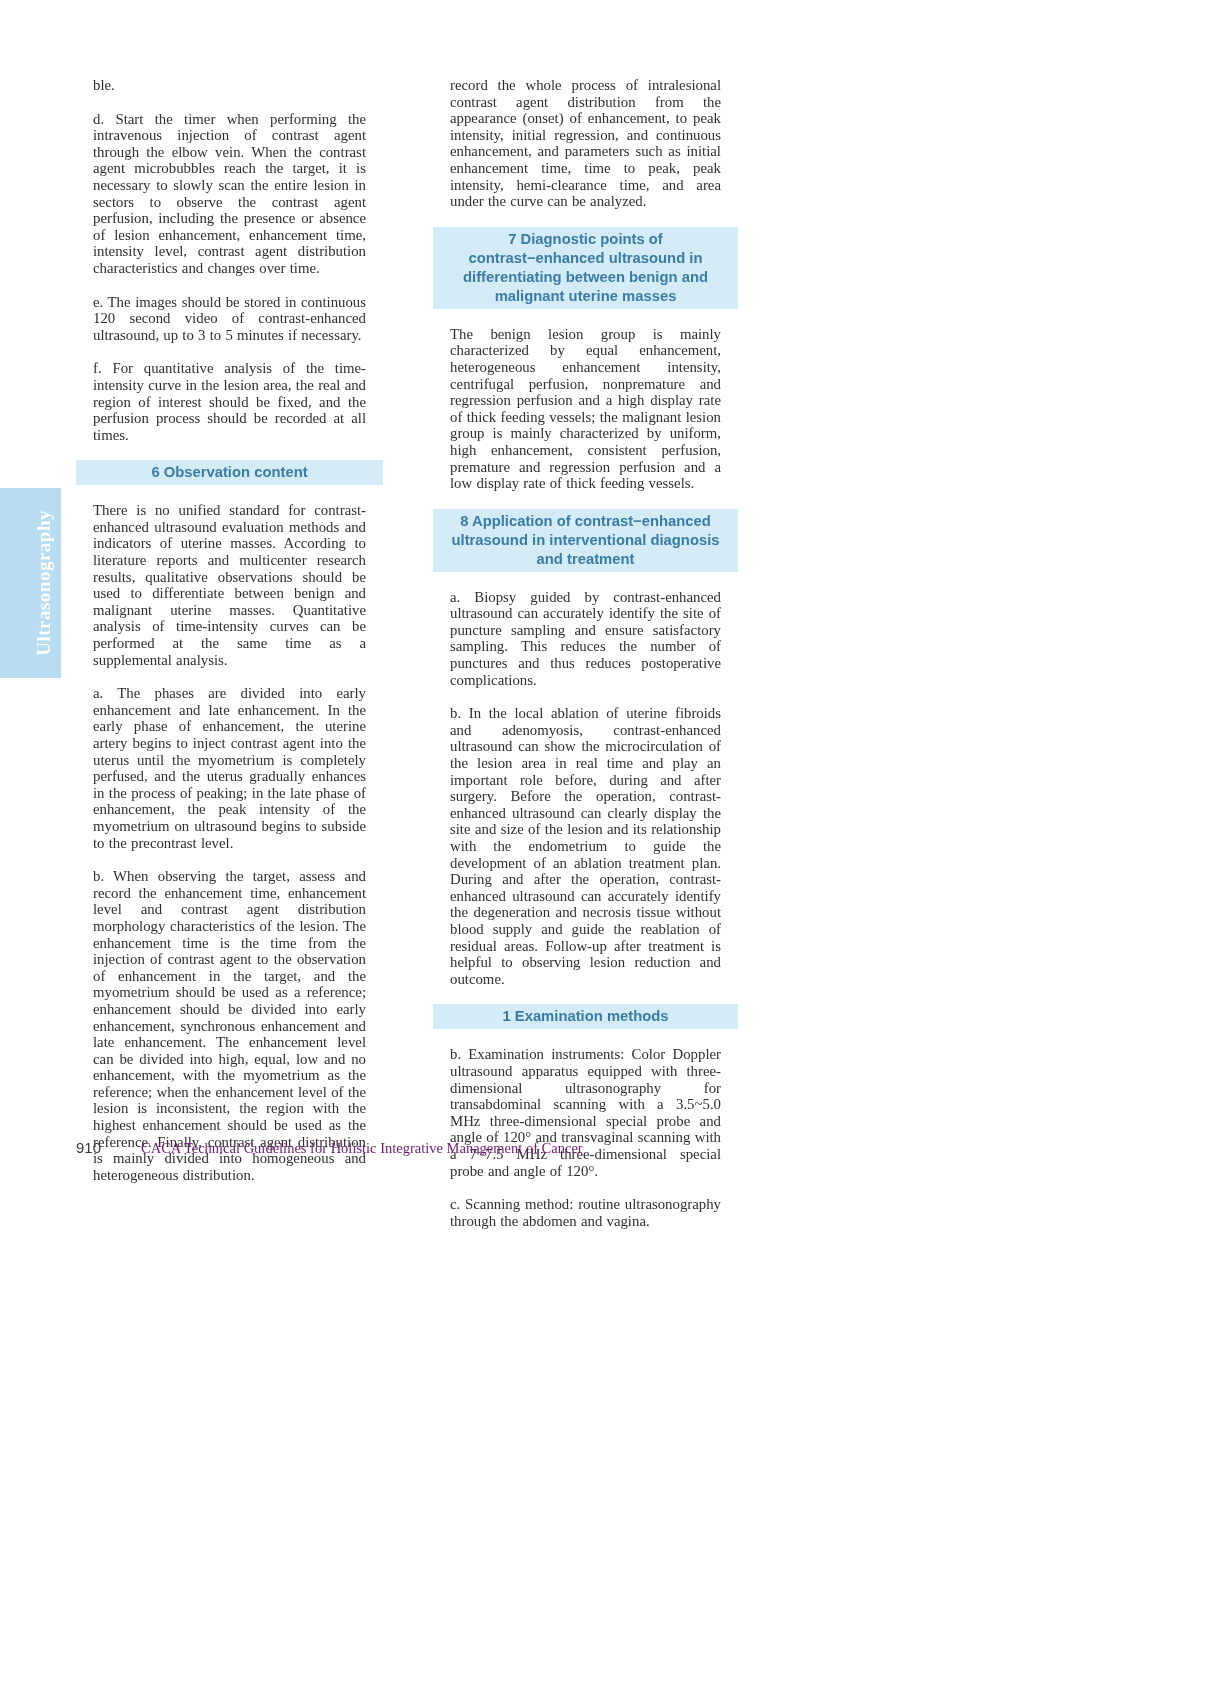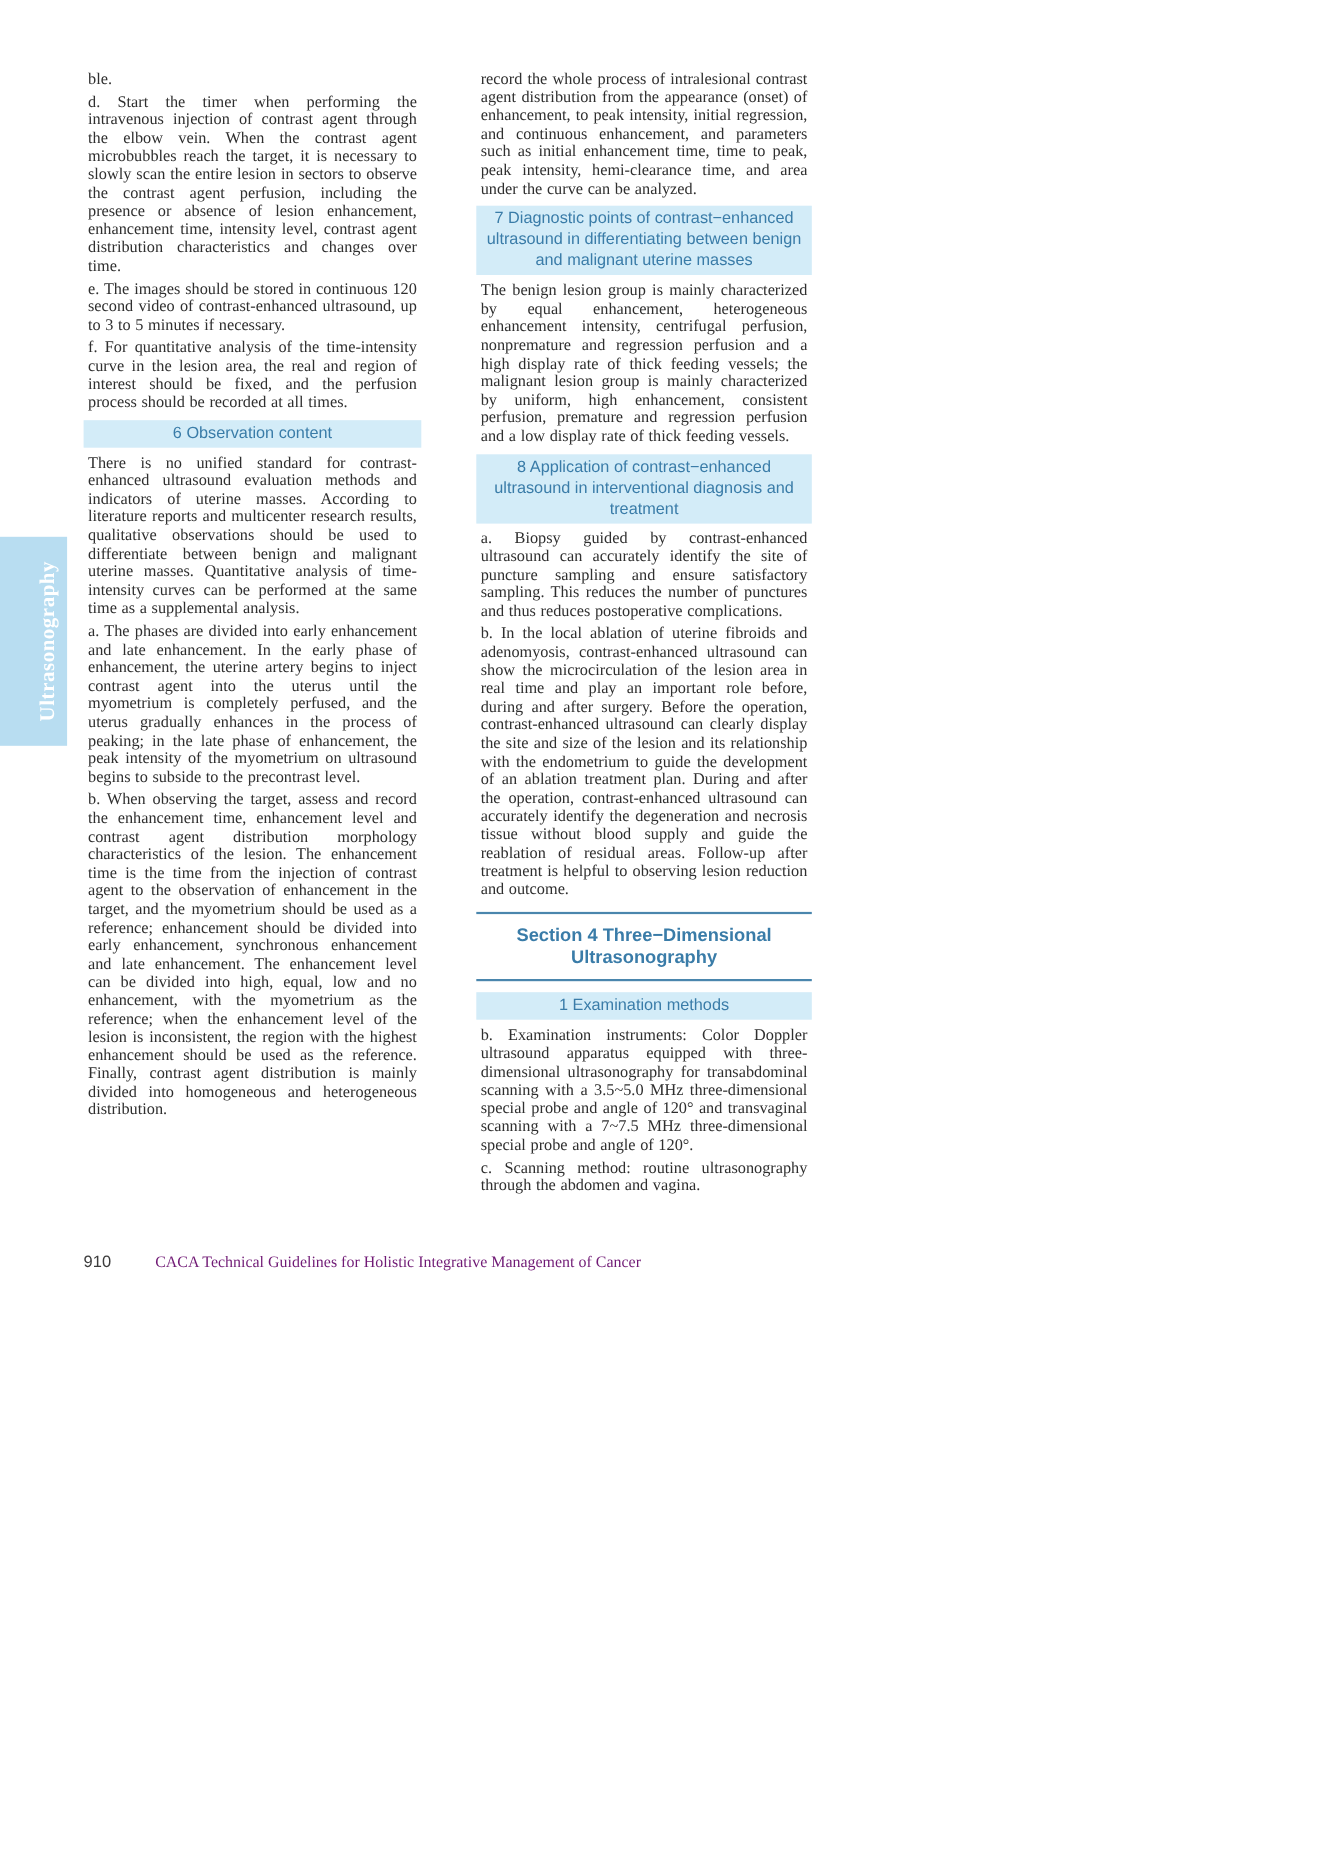--- a/index.html
+++ b/index.html
@@ -12,32 +12,32 @@
     overflow:hidden;
     font-family:"Liberation Serif", serif;
   }
   .col{
     position:absolute;
     top:60px;
   }
   .col-left{ left:76px;  width:307px; }
   .col-right{ left:433px; width:305px; }
   .para{
-    margin:4px;
+    margin:17px;
     text-align:justify;
     font-size:14.8px;
     line-height:16.6px;
     color:#2f2f2f;
     word-spacing:0.5px;
   }
   .sec-head{
     background:#d3ecf8;
     color:#3a7ca8;
     font-family:"Liberation Sans", sans-serif;
-    font-weight:normal;
+    font-weight:bold;
     font-size:14.8px;
     line-height:19px;
     text-align:center;
     padding:3px 8px;
     margin:7px 0 6px 0;
   }
   .section-title{
     color:#3a7ca8;
     font-family:"Liberation Sans", sans-serif;
     font-weight:bold;
@@ -111,21 +111,20 @@
     <p class="para">b. When observing the target, assess and record the enhancement time, enhancement level and contrast agent distribution morphology characteristics of the lesion. The enhancement time is the time from the injection of contrast agent to the observation of enhancement in the target, and the myometrium should be used as a reference; enhancement should be divided into early enhancement, synchronous enhancement and late enhancement. The enhancement level can be divided into high, equal, low and no enhancement, with the myometrium as the reference; when the enhancement level of the lesion is inconsistent, the region with the highest enhancement should be used as the reference. Finally, contrast agent distribution is mainly divided into homogeneous and heterogeneous distribution.</p>
   </div>
 
   <div class="col col-right">
     <p class="para">record the whole process of intralesional contrast agent distribution from the appearance (onset) of enhancement, to peak intensity, initial regression, and continuous enhancement, and parameters such as initial enhancement time, time to peak, peak intensity, hemi-clearance time, and area under the curve can be analyzed.</p>
     <div class="sec-head">7 Diagnostic points of contrast−enhanced ultrasound in differentiating between benign and malignant uterine masses</div>
     <p class="para">The benign lesion group is mainly characterized by equal enhancement, heterogeneous enhancement intensity, centrifugal perfusion, nonpremature and regression perfusion and a high display rate of thick feeding vessels; the malignant lesion group is mainly characterized by uniform, high enhancement, consistent perfusion, premature and regression perfusion and a low display rate of thick feeding vessels.</p>
     <div class="sec-head">8 Application of contrast−enhanced ultrasound in interventional diagnosis and treatment</div>
     <p class="para">a. Biopsy guided by contrast-enhanced ultrasound can accurately identify the site of puncture sampling and ensure satisfactory sampling. This reduces the number of punctures and thus reduces postoperative complications.</p>
     <p class="para">b. In the local ablation of uterine fibroids and adenomyosis, contrast-enhanced ultrasound can show the microcirculation of the lesion area in real time and play an important role before, during and after surgery. Before the operation, contrast-enhanced ultrasound can clearly display the site and size of the lesion and its relationship with the endometrium to guide the development of an ablation treatment plan. During and after the operation, contrast-enhanced ultrasound can accurately identify the degeneration and necrosis tissue without blood supply and guide the reablation of residual areas. Follow-up after treatment is helpful to observing lesion reduction and outcome.</p>
-    <div class="section-title">Section 4 Three−Dimensional Ultrasonography</div>
     <div class="sec-head">1 Examination methods</div>
     <p class="para">b. Examination instruments: Color Doppler ultrasound apparatus equipped with three-dimensional ultrasonography for transabdominal scanning with a 3.5~5.0 MHz three-dimensional special probe and angle of 120° and transvaginal scanning with a 7~7.5 MHz three-dimensional special probe and angle of 120°.</p>
     <p class="para">c. Scanning method: routine ultrasonography through the abdomen and vagina.</p>
   </div>
 
   <div class="footer">
     <span class="pagenum">910</span>
     <span class="booktitle">CACA Technical Guidelines for Holistic Integrative Management of Cancer</span>
   </div>
 

